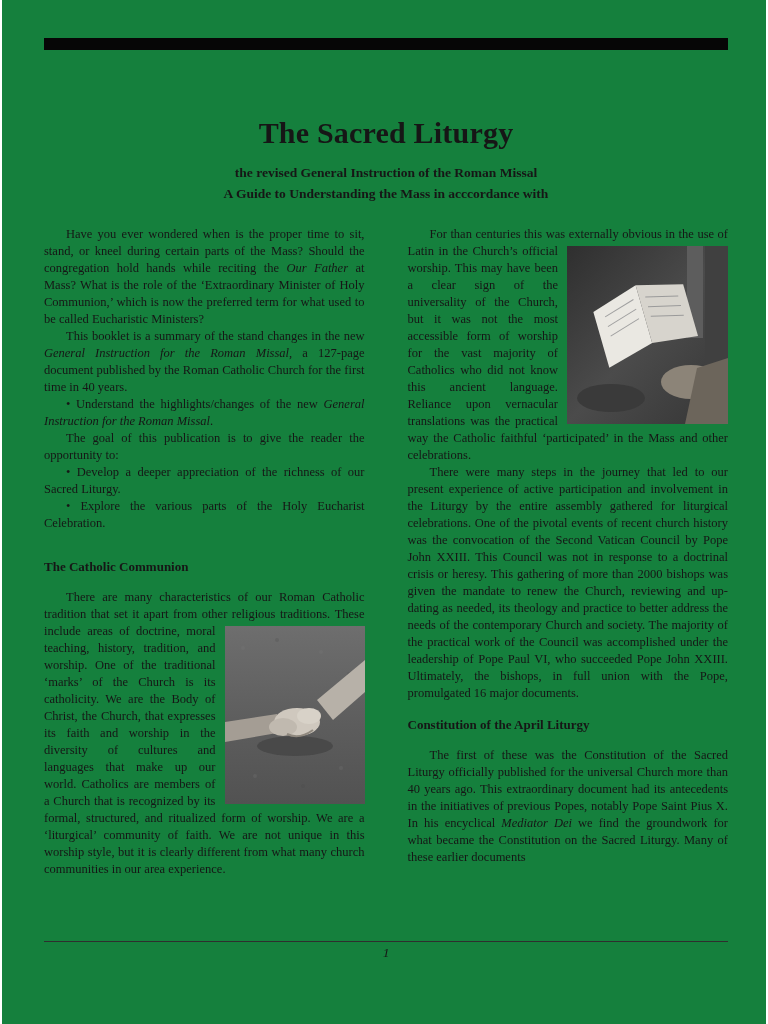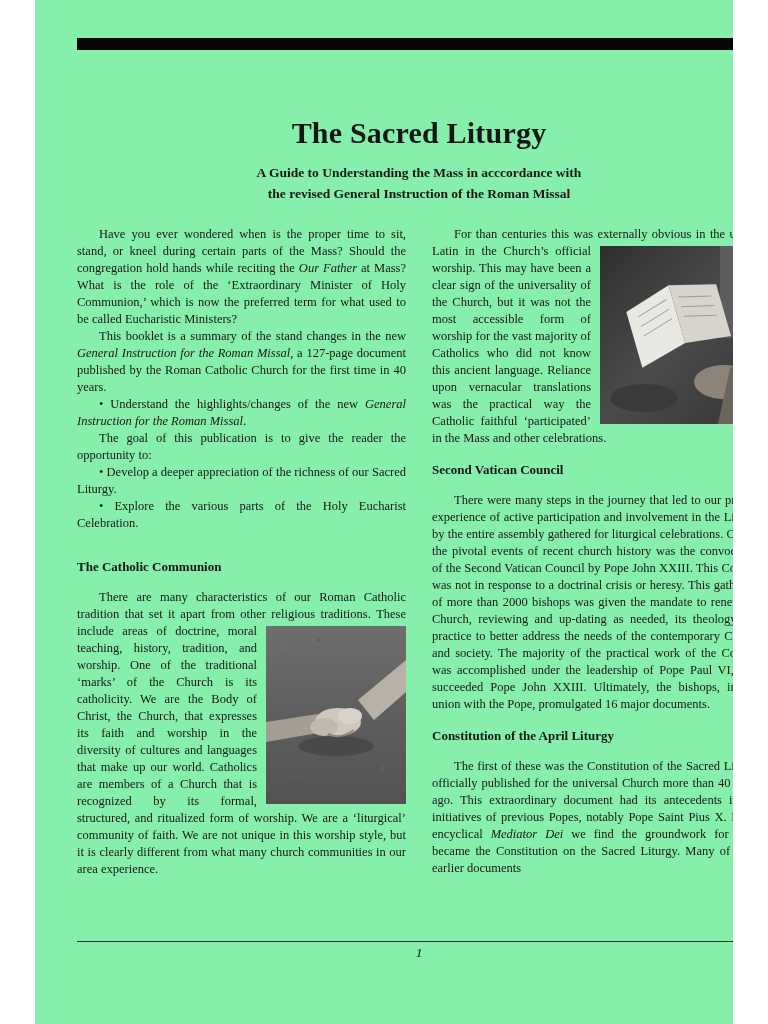--- a/index.html
+++ b/index.html
@@ -1,26 +1,26 @@
 <!DOCTYPE html>
 <html><head>
 <meta charset="utf-8">
 <style>
   html, body { margin:0; padding:0; background:#ffffff; }
   .page {
-    position:relative; width:698px; height:1024px; margin:0 auto;
-    background:#86efac; overflow:hidden;
+    position:relative; width:764px; height:1024px; margin:0 auto;
+    background:#15803d; overflow:hidden;
     font-family:"Liberation Serif", serif; color:#161616;
   }
   .topbar { position:absolute; left:42px; top:38px; width:684px; height:12px; background:#060606; }
   .doc { position:absolute; left:42px; top:116px; width:684px; }
   .title { font-size:30px; font-weight:700; text-align:center; margin:0 0 12px 0; letter-spacing:.2px; }
   .subtitle { text-align:center; font-weight:700; font-size:13.5px; line-height:21px; }
   .subtitle div { margin:0; }
-  .columns { display:flex; gap:26px; margin-top:22px; }
+  .columns { display:flex; gap:43px; margin-top:22px; }
   .col { width:329px; font-size:12.5px; line-height:17px; text-align:justify; }
   .para { margin:0; }
   .indent { text-indent:22px; }
   .heading { font-size:13px; font-weight:700; margin:14px 0; text-align:left; text-indent:0; }
   .heading-lg-top { margin-top:26px; }
   .it { font-style:italic; }
   .photo { float:right; margin:3px 0 5px 9px; }
   .photo svg { display:block; }
   .footer { position:absolute; left:42px; top:941px; width:684px; border-top:1.6px solid #2e2e2e; text-align:center; }
   .pagenum { font-style:italic; font-size:13.5px; margin-top:3px; }
@@ -30,22 +30,22 @@
 
 <div class="page">
 
   <div class="topbar"></div>
 
   <div class="doc">
 
     <h1 class="title">The Sacred Liturgy</h1>
 
     <div class="subtitle">
+      <div>the revised General Instruction of the Roman Missal</div>
       <div>A Guide to Understanding the Mass in acccordance with</div>
-      <div>the revised General Instruction of the Roman Missal</div>
     </div>
 
     <div class="columns">
 
       <div class="col">
         <p class="para indent"><span>Have you ever wondered when is the proper time to sit, stand, or kneel during certain parts of the Mass? Should the congregation hold hands while reciting the </span><span class="it">Our Father</span><span> at Mass? What is the role of the ‘Extraordinary Minister of Holy Communion,’ which is now the preferred term for what used to be called Eucharistic Ministers?</span></p>
         <p class="para indent"><span>This booklet is a summary of the stand changes in the new </span><span class="it">General Instruction for the Roman Missal</span><span>, a 127-page document published by the Roman Catholic Church for the first time in 40 years.</span></p>
         <p class="para indent"><span>• Understand the highlights/changes of the new </span><span class="it">General Instruction for the Roman Missal</span><span>.</span></p>
         <p class="para indent"><span>The goal of this publication is to give the reader the opportunity to:</span></p>
         <p class="para indent"><span>• Develop a deeper appreciation of the richness of our Sacred Liturgy.</span></p>
@@ -110,21 +110,20 @@
               <line x1="84" y1="62" x2="116" y2="70" stroke="#9a9a9a" stroke-width="1"></line>
               <line x1="84" y1="72" x2="116" y2="80" stroke="#9a9a9a" stroke-width="1"></line>
             </g>
             <ellipse cx="124" cy="136" rx="30" ry="17" fill="#8c8478"></ellipse>
             <path d="M130 122 L161 112 L161 178 L118 178 Z" fill="#6c655b"></path>
             <ellipse cx="44" cy="152" rx="34" ry="14" fill="#3a3a3a"></ellipse>
           </svg>
             </span><span><span>use of Latin in the Church’s official worship. This may have been a clear sign of the universality of the Church, but it was not the most accessible form of worship for the vast majority of Catholics who did not know this ancient language. Reliance upon vernacular translations was the practical way the Catholic faithful ‘participated’ in the Mass and other celebrations.</span></span>
         </p>
 
-        <h2 class="heading">Second Vatican Council</h2>
 
         <p class="para indent"><span>There were many steps in the journey that led to our present experience of active participation and involvement in the Liturgy by the entire assembly gathered for liturgical celebrations. One of the pivotal events of recent church history was the convocation of the Second Vatican Council by Pope John XXIII. This Council was not in response to a doctrinal crisis or heresy. This gathering of more than 2000 bishops was given the mandate to renew the Church, reviewing and up-dating as needed, its theology and practice to better address the needs of the contemporary Church and society. The majority of the practical work of the Council was accomplished under the leadership of Pope Paul VI, who succeeded Pope John XXIII. Ultimately, the bishops, in full union with the Pope, promulgated 16 major documents.</span></p>
 
         <h2 class="heading">Constitution of the April Liturgy</h2>
 
         <p class="para indent"><span>The first of these was the Constitution of the Sacred Liturgy officially published for the universal Church more than 40 years ago. This extraordinary document had its antecedents in the initiatives of previous Popes, notably Pope Saint Pius X. In his encyclical </span><span class="it">Mediator Dei</span><span> we find the groundwork for what became the Constitution on the Sacred Liturgy. Many of these earlier documents</span></p>
       </div>
 
     </div>
   </div>

